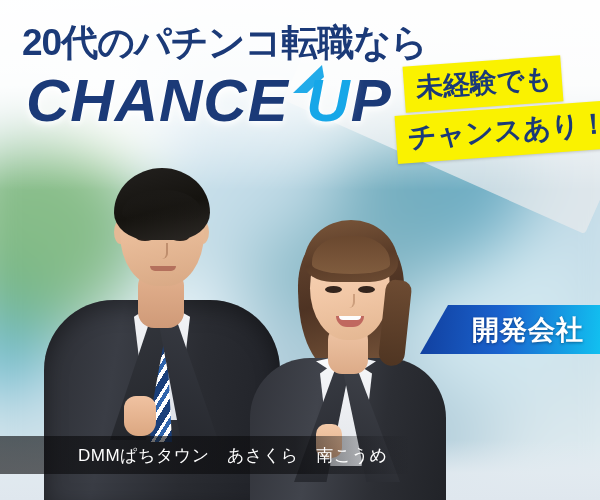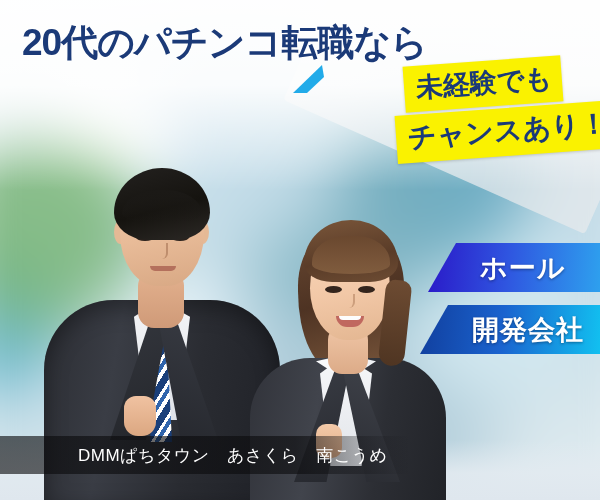--- a/index.html
+++ b/index.html
@@ -326,35 +326,35 @@
     <div class="w-hair-top"></div>
     <div class="w-bang"></div>
     <div class="w-tail"></div>
     <div class="w-hand"></div>
   </div>
 
   <div class="headline">
     <span>20代のパチンコ転職なら</span>
   </div>
 
+  <div class="chance">
+    <span>CHANCE </span><span class="up-u">U</span><span class="up-p">P</span>
+  </div>
   <svg class="swoosh" viewBox="0 0 34 30">
     <path d="M2 29 L31 1 L33 13 L16 29 Z" fill="#16a7e8" opacity="0.95"></path>
   </svg>
 
   <div class="badge1">
     <span>未経験でも</span>
   </div>
   <div class="badge2">
     <span>チャンスあり！</span>
   </div>
 
   <div class="cats">
-    <div class="cat" style="top: 243px; width: 172px; background: linear-gradient(95deg, rgb(42, 25, 200) 0%, rgb(47, 85, 224) 46%, rgb(46, 160, 238) 100%);">
-      <span>ホール</span>
-    </div>
     <div class="cat" style="top: 305px; width: 180px; background: linear-gradient(95deg, rgb(17, 63, 158) 0%, rgb(26, 99, 207) 46%, rgb(18, 192, 240) 100%);">
       <span>開発会社</span>
     </div>
   </div>
 
   <div class="caption">
     <span>DMMぱちタウン　あさくら　南こうめ</span>
   </div>
 
 </div>

